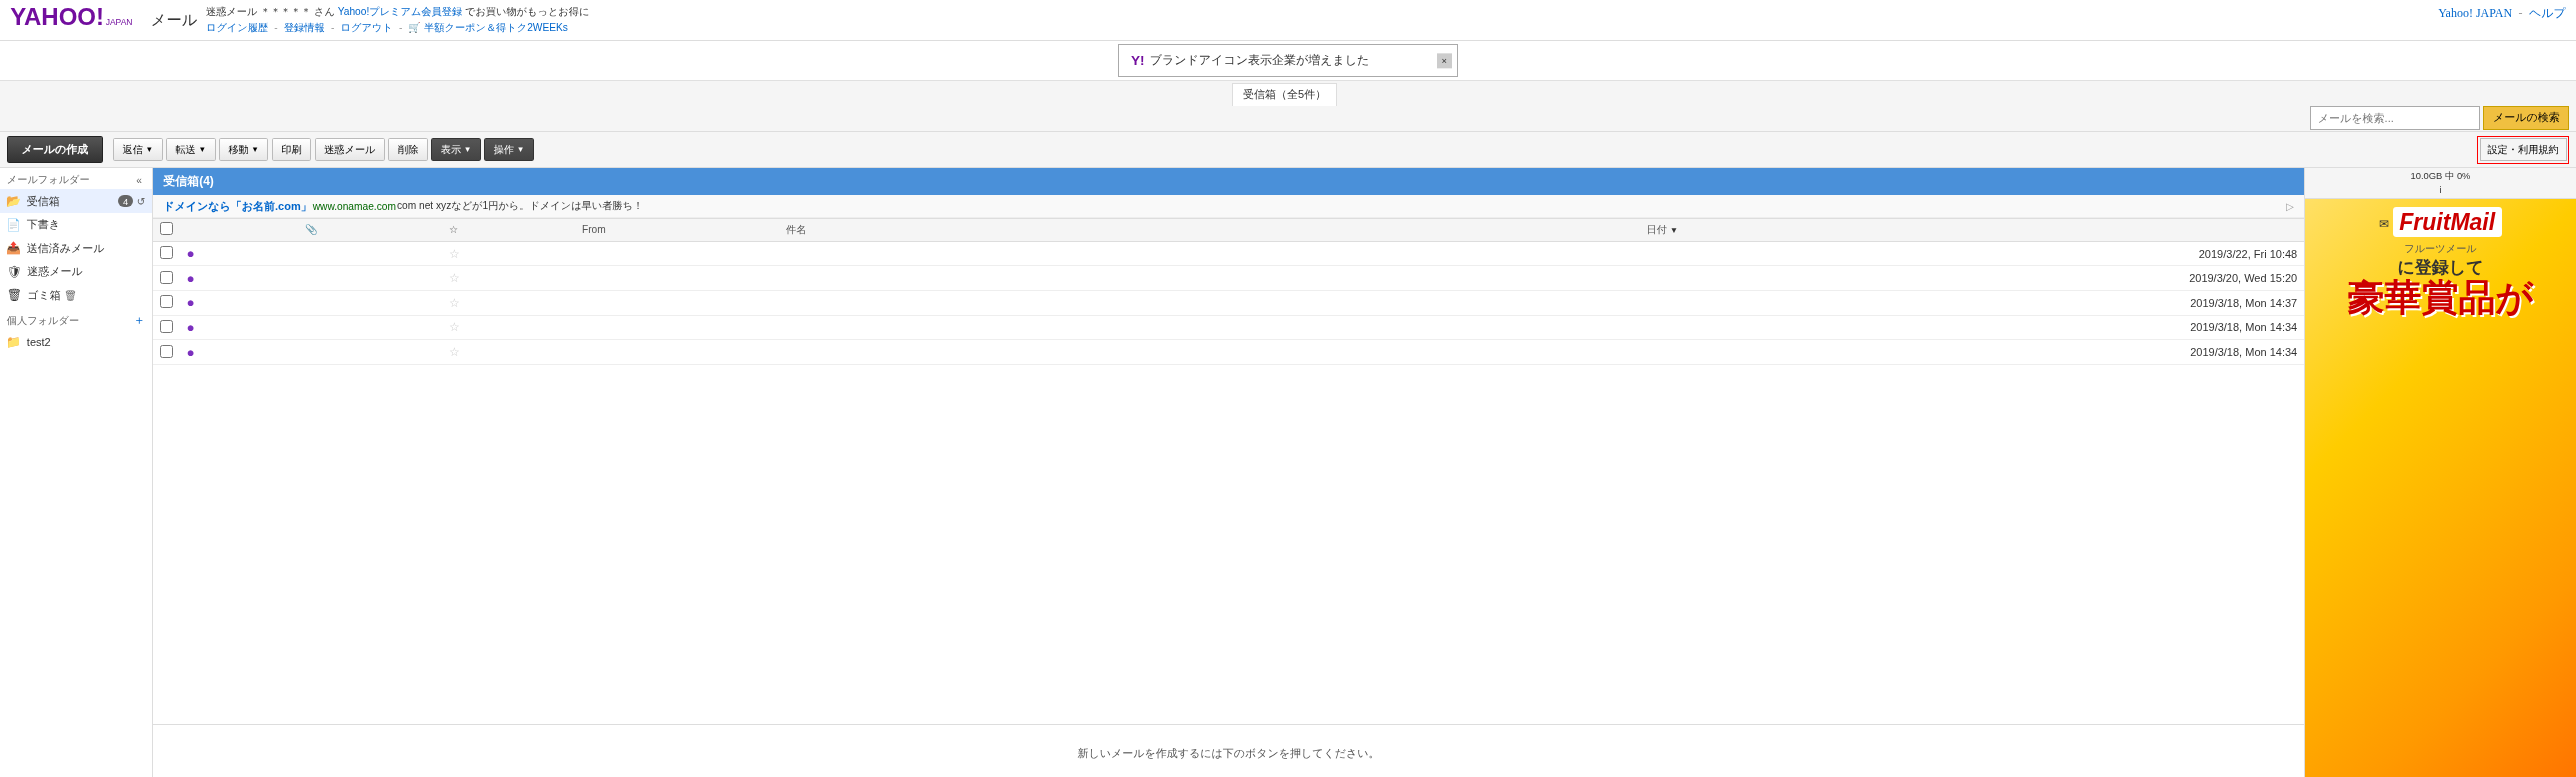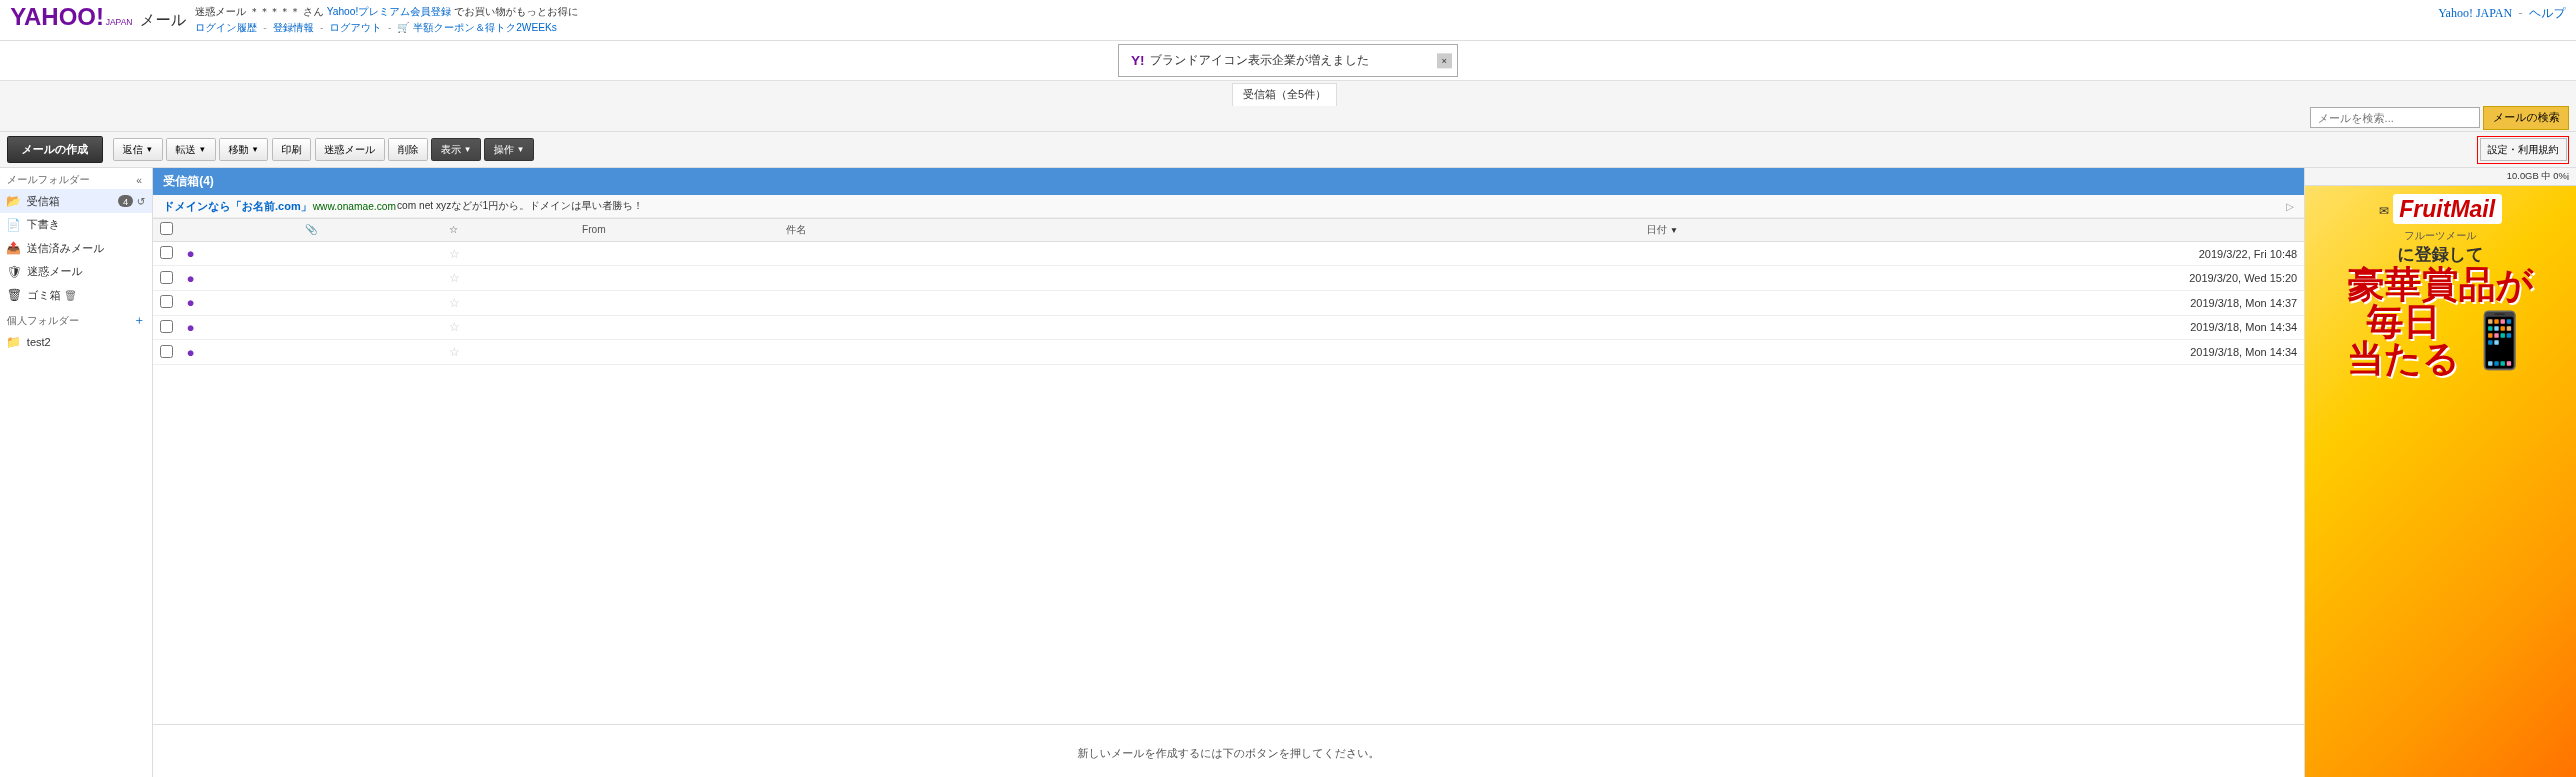--- a/index.html
+++ b/index.html
@@ -19,21 +19,21 @@
     .separator { color: #999; margin: 0 3.4px; }
     #header-right { font-size: 12px; white-space: nowrap; font-family: Liberation Serif, serif; }
     #header-right a { color: #0066cc; text-decoration: none; }
 
     
     #notification-bar { display: flex; justify-content: center; align-items: center; padding: 3.4px 0; background: #fff; border-bottom: 0.9px solid #e0e0e0; position: relative; }
     .notification-box { display: flex; align-items: center; border: 0.9px solid #aaa; background: #fff; padding: 6.8px 12px; min-width: 340px; font-size: 12px; position: relative; }
     .notification-box .y-icon { color: #720e9e; font-weight: bold; margin-right: 5.1px; font-size: 12px; }
     .notification-close { position: absolute; right: 5.1px; top: 50%; transform: translateY(-50%); cursor: pointer; background: #ccc; border: none; width: 15.3px; height: 15.3px; display: flex; align-items: center; justify-content: center; font-size: 9.4px; color: #333; }
     #inbox-tab { background: #fff; border: 0.9px solid #ddd; border-bottom: none; padding: 3.4px 10.2px; font-size: 11px; cursor: pointer; margin-right: 6.8px; }
-    #search-area { margin-left: auto; display: flex; align-items: center; gap: 3.4px; }
+    #search-area { margin-left: auto; display: flex; gap: 3.4px; }
     .search-input { border: 0.9px solid #aaa; padding: 3.4px 6.8px; width: 170px; font-size: 11px; }
     .search-btn { background: #f0c040; border: 0.9px solid #c8a000; padding: 3.4px 8.5px; font-size: 11px; cursor: pointer; }
 
     
     #action-toolbar { display: flex; align-items: center; padding: 3.4px 6.8px; background: #f5f5f5; border-bottom: 0.9px solid #ddd; gap: 3.4px; }
     .toolbar-btn { background: linear-gradient(to bottom, #fff, #e8e8e8); border: 0.9px solid #bbb; padding: 3.4px 8.5px; font-size: 10.2px; cursor: pointer; border-radius: 1.7px; display: flex; align-items: center; gap: 2.6px; }
     .compose-btn { background: linear-gradient(to bottom, #555, #333); color: #fff; border: 0.9px solid #222; padding: 5.1px 13.6px; font-size: 11px; font-weight: bold; cursor: pointer; border-radius: 1.7px; margin-right: 6.8px; }
     .toolbar-btn-primary { background: linear-gradient(to bottom, #555, #444); color: #fff; border: 0.9px solid #333; }
     .dropdown-arrow { font-size: 7.7px; }
     .toolbar-spacer { flex: 1; }
@@ -87,21 +87,21 @@
     .nav-info-bar { display: flex; align-items: center; padding: 1.7px 6.8px; border-bottom: 0.9px solid #ddd; background: #f5f5f5; font-size: 10.2px; flex-direction: column; }
   </style>
 </head>
 <body>
 
 <div id="header">
   <div id="header-logo">
     <span class="yahoo-logo">
       <span style="color:#720e9e;">YAHOO!</span>
     </span>
-    <div style="display:flex;align-items:baseline;gap:4px;">
+    <div style="display:flex;align-items:baseline;gap:15px;">
       <span class="yahoo-japan-text">JAPAN</span>
       <span class="mail-text">メール</span>
     </div>
   </div>
   <div id="header-nav">
     <div class="header-nav-top">
       <span>迷惑メール</span>
       <span>＊＊＊＊＊</span>
       <span>さん</span>
       <a href="#">Yahoo!プレミアム会員登録</a>
@@ -294,41 +294,34 @@
         </tbody>
       </table>
     </div>
 
     <div id="preview-area">
       <div>新しいメールを作成するには下のボタンを押してください。</div>
     </div>
   </div>
 
   <div id="ad-sidebar">
-    <div style="display:flex;align-items:center;justify-content:flex-end;padding:1.7px 6.8px;background:#f5f5f5;border-bottom:0.9px solid #ddd;font-size:9.4px;">
+    <div style="display:flex;align-items:center;justify-content:space-between;padding:1.7px 6.8px;background:#f5f5f5;border-bottom:0.9px solid #ddd;font-size:9.4px;flex-direction:column;">
       <span>10.0GB 中 0%</span>
       <span>ℹ</span>
     </div>
     <div id="ad-sidebar-inner">
 
       <div style="text-align:center;">
         <div style="display:flex;align-items:center;justify-content:center;gap:3.4px;margin-bottom:1.7px;">
           <span style="font-size:12px;">✉</span>
           <div class="fruitmail-logo">
             <span style="color:#cc0000;font-style:italic;font-size:23px;">FruitMail</span>
           </div>
         </div>
         <div style="font-size:10.2px;color:#555;">フルーツメール</div>
         <div class="fruitmail-register">に登録して</div>
         <div class="prize-text">豪華賞品が</div>
-        <div style="display:flex;align-items:center;justify-content:center;gap:6.8px;">
-          <div>
-            <div class="prize-text">毎日</div>
-            <div class="prize-text">当たる</div>
-          </div>
-          <div style="font-size:54px;">📱</div>
-        </div>
       </div>
     </div>
   </div>
 
 </div>
 
 
 </body></html>

